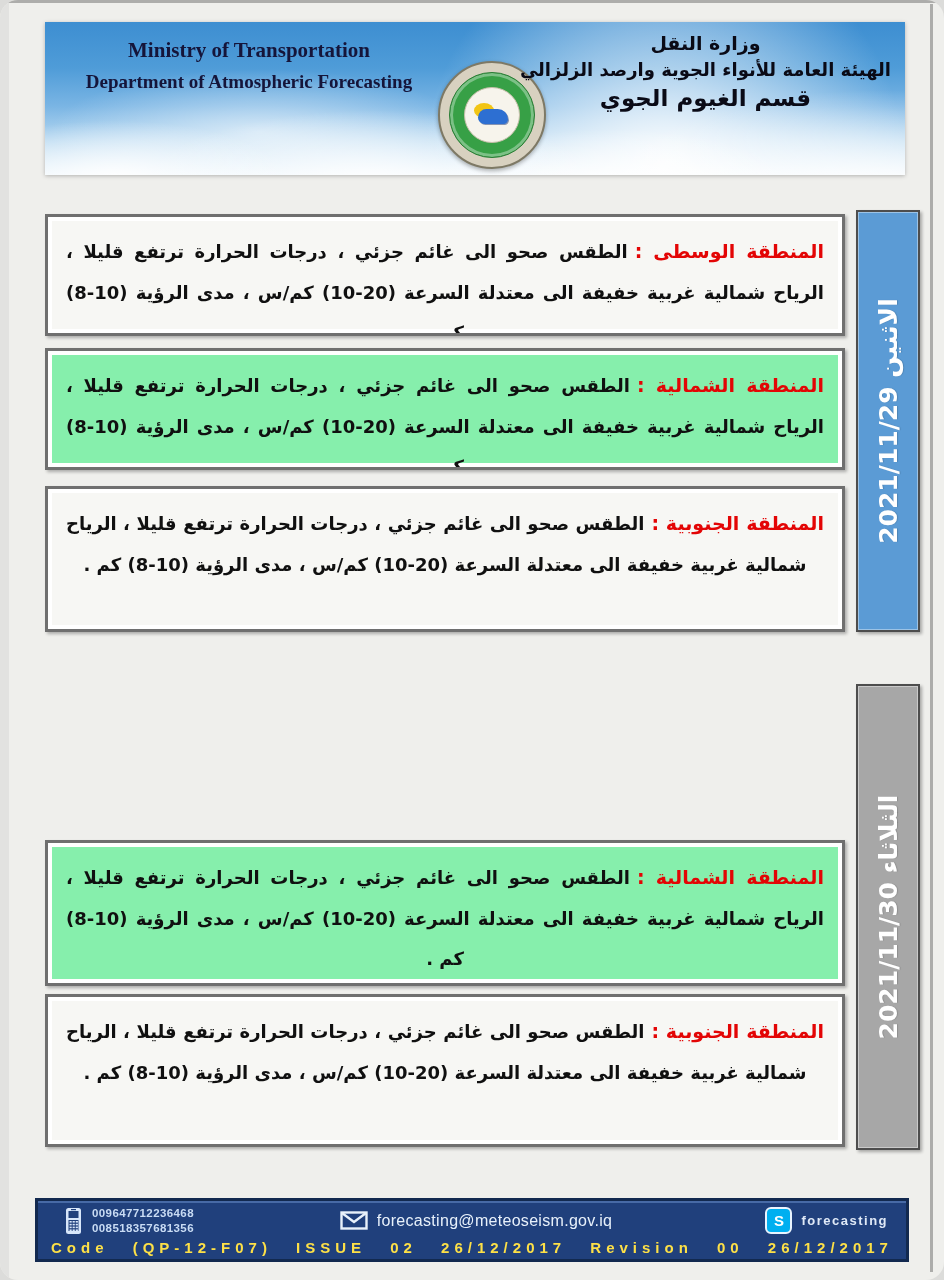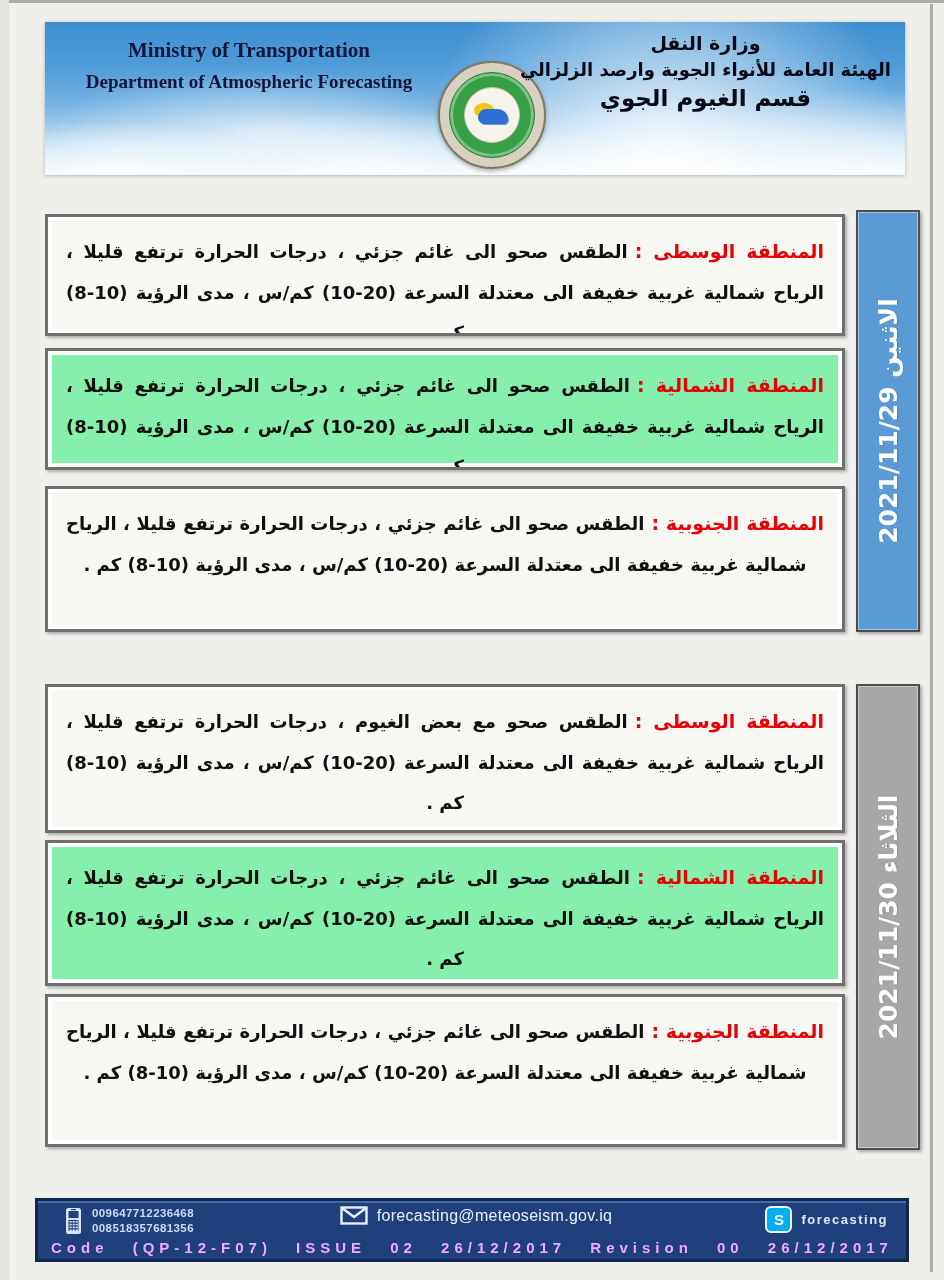--- a/index.html
+++ b/index.html
@@ -1,17 +1,17 @@
 <!DOCTYPE html>
 <html><head>
 <meta charset="utf-8">
 <style>
   html,body{margin:0;padding:0;background:#dcdcda;}
   .page{position:relative;width:944px;height:1280px;background:#efefec;overflow:hidden;
-        font-family:"Liberation Sans",sans-serif;}
+        font-family:"Liberation Sans",sans-serif;border-radius:18px;}
   .scan-top{position:absolute;left:0;top:0;width:100%;height:3px;background:#adadab;}
   .scan-left{position:absolute;left:0;top:0;width:9px;height:100%;background:#e2e2e0;}
   .scan-right{position:absolute;right:11px;top:4px;width:3px;height:1268px;background:#90908e;opacity:.7;}
 
   
   .header{position:absolute;left:45px;top:22px;width:860px;height:153px;
     background:
       radial-gradient(ellipse 240px 80px at 8% 102%, rgba(255,255,255,.97), rgba(255,255,255,0) 72%),
       radial-gradient(ellipse 330px 110px at 38% 108%, #ffffff, rgba(255,255,255,0) 70%),
       radial-gradient(ellipse 260px 90px at 66% 112%, rgba(255,255,255,.95), rgba(255,255,255,0) 72%),
@@ -66,31 +66,31 @@
   .banner-tue{top:684px;height:466px;background:#a7a7a7;}
   .banner-label{position:absolute;top:50%;left:50%;
     transform:translate(-50%,-50%) rotate(-90deg);white-space:nowrap;direction:rtl;
     color:#ffffff;font-family:"DejaVu Sans",sans-serif;font-weight:bold;font-size:25px;letter-spacing:1px;
     text-shadow:0 1px 1px rgba(0,0,0,.15);}
 
   
   .footer{position:absolute;left:35px;top:1198px;width:874px;height:64px;background:#20407c;
     border:3px solid #12294f;box-sizing:border-box;
     box-shadow:inset 0 2px 0 rgba(130,170,230,.4);}
-  .footer-row1{display:flex;align-items:flex-start;padding:5px 18px 0 26px;}
+  .footer-row1{display:flex;align-items:center;padding:5px 18px 0 26px;}
   .fgroup{display:flex;align-items:center;gap:9px;}
   .fgroup.left{flex:1;justify-content:flex-start;}
   .fgroup.center{flex:0 0 auto;}
   .fgroup.right{flex:1;justify-content:flex-end;}
   .phone-nums{font-size:11.5px;font-weight:bold;color:#c9dcf4;line-height:1.3;letter-spacing:.4px;}
   .email-text{font-size:16px;color:#e8f1fb;letter-spacing:.3px;}
   .skype-icon{width:23px;height:23px;border-radius:6px;background:#00aff0;border:2px solid #e9f4fe;
     color:#fff;font-weight:bold;font-size:15px;display:flex;align-items:center;justify-content:center;}
   .skype-label{font-size:13px;font-weight:bold;color:#dfe9f7;letter-spacing:1.5px;}
-  .footer-row2{text-align:center;margin-top:3px;color:#f0abfc;font-weight:bold;font-size:15px;
+  .footer-row2{text-align:center;margin-top:3px;color:#fde047;font-weight:bold;font-size:15px;
     letter-spacing:5px;word-spacing:15px;}
   .ficon{flex:0 0 auto;}
 </style>
 </head>
 <body>
 
 <div class="page">
   <div class="scan-top"></div>
   <div class="scan-left"></div>
   <div class="scan-right"></div>
@@ -130,25 +130,20 @@
       <span class="region-title">المنطقة الجنوبية :</span><span>الطقس صحو الى غائم جزئي ، درجات الحرارة ترتفع قليلا ، الرياح شمالية غربية خفيفة الى معتدلة السرعة (20-10) كم/س ، مدى الرؤية (10-8) كم .</span>
     </p>
   </div>
   <div class="day-banner banner-mon">
     <div class="banner-label">
       <span>الاثنين</span>
       <span>2021/11/29</span>
     </div>
   </div>
 
-  <div class="region-box box-4">
-    <p class="region-text">
-      <span class="region-title">المنطقة الوسطى :</span><span>الطقس صحو مع بعض الغيوم ، درجات الحرارة ترتفع قليلا ، الرياح شمالية غربية خفيفة الى معتدلة السرعة (20-10) كم/س ، مدى الرؤية (10-8) كم .</span>
-    </p>
-  </div>
   <div class="region-box box-5 blue">
     <p class="region-text">
       <span class="region-title">المنطقة الشمالية :</span><span>الطقس صحو الى غائم جزئي ، درجات الحرارة ترتفع قليلا ، الرياح شمالية غربية خفيفة الى معتدلة السرعة (20-10) كم/س ، مدى الرؤية (10-8) كم .</span>
     </p>
   </div>
   <div class="region-box box-6">
     <p class="region-text">
       <span class="region-title">المنطقة الجنوبية :</span><span>الطقس صحو الى غائم جزئي ، درجات الحرارة ترتفع قليلا ، الرياح شمالية غربية خفيفة الى معتدلة السرعة (20-10) كم/س ، مدى الرؤية (10-8) كم .</span>
     </p>
   </div>

